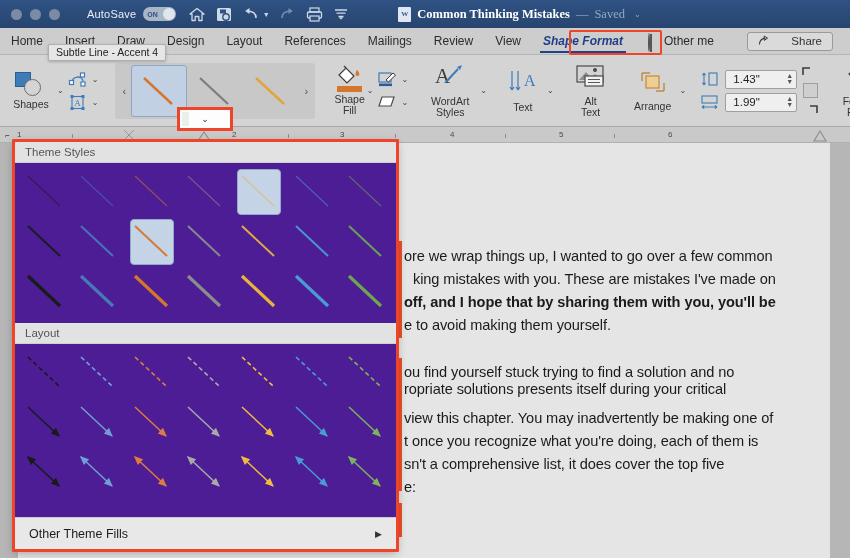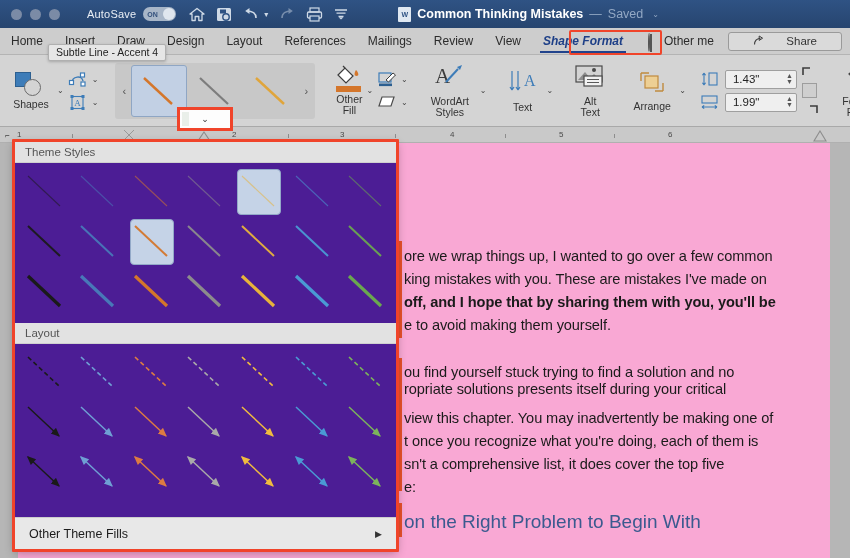--- a/index.html
+++ b/index.html
@@ -27,21 +27,21 @@
     background: #a8b6c8; position: relative; display: flex; align-items: center;
   }
   .toggle span { font-size: 7px; color: #33507c; margin-left: 4px; font-weight: bold; }
   .toggle::after {
     content: ""; position: absolute; right: 1px; top: 1px;
     width: 12px; height: 12px; border-radius: 50%; background: #dfe6ee;
   }
   .tb-icons { display: flex; align-items: center; gap: 11px; margin-left: 13px; }
   .tb-icon { color: #dde6f0; opacity: .92; display: flex; align-items: center; }
   .doc-title-wrap {
-    display: flex; align-items: center; gap: 6px; margin-left: 50px;
+    display: flex; align-items: center; gap: 6px; margin-left: 50px; font-family: Liberation Serif, serif;
   }
   .doc-icon {
     width: 13px; height: 15px; background: #dfe8f2; border-radius: 1px;
     position: relative; display: flex; align-items: center; justify-content: center;
     font-size: 7px; color: #2f5384; font-weight: bold;
   }
   .doc-title { color: #ffffff; font-size: 12.5px; font-weight: bold; }
   .doc-saved { color: #93a8c4; font-size: 12.5px; }
   .saved-caret { color: #93a8c4; font-size: 8px; margin-left: 3px; }
 
@@ -66,23 +66,23 @@
   }
   .tellme { display: flex; align-items: center; gap: 5px; margin-left: 14px; }
   .bulb { width: 11px; height: 14px; position: relative; }
   .bulb-c {
     width: 10px; height: 10px; border: 1.3px solid #555; border-radius: 50% 50% 45% 45%;
     border-bottom-color: transparent;
   }
   .bulb-b { width: 5px; height: 3px; border-bottom: 1.3px solid #555;
     border-left: 1.3px solid #555; border-right: 1.3px solid #555; margin: 0 auto; }
   .share-btn {
-    margin-left: auto; margin-right: 8px; display: flex; align-items: center; gap: 22px;
+    margin-left: auto; margin-right: 17px; display: flex; align-items: center; gap: 22px;
     border: 1px solid #9a9a9a; border-radius: 3px; background: #dadada;
-    padding: 2px 24px; font-size: 11.5px; color: #333;
+    padding: 2px 10px; font-size: 11.5px; color: #333;
   }
 
   
   .ribbon {
     position: absolute; left: 0; top: 55px; width: 850px; height: 72px;
     background: #d4d4d4; border-bottom: 1px solid #a9a9a9;
     display: flex; align-items: stretch;
   }
   .rgroup { display: flex; align-items: center; padding: 0 7px; position: relative; }
   .rsep { width: 1px; background: #b9b9b9; margin: 8px 0; }
@@ -139,21 +139,21 @@
   .ruler-tick { position: absolute; top: 7px; width: 1px; height: 4px; background: #8d8d8d; }
   .ruler-tab { position: absolute; left: 5px; top: 4px; font-size: 8px; color: #444; }
 
   
   .docarea {
     position: absolute; left: 0; top: 143px; width: 850px; height: 415px;
     background: #b6b6b6; overflow: hidden;
   }
   .page {
     position: absolute; left: 18px; top: 0; width: 812px; height: 415px;
-    background: #f9a8d4;
+    background: #e5e5e5;
   }
   .para {
     position: absolute; font-family: "Liberation Sans", sans-serif;
     font-size: 14.6px; color: #1b1b1b; line-height: 21.5px; letter-spacing: -0.1px;
   }
   .heading {
     position: absolute; font-family: "Liberation Sans", sans-serif;
     font-size: 19px; color: #3b5a8f; line-height: 24px;
   }
   .left-mark {
@@ -373,21 +373,21 @@
     <div class="rgroup" style="margin-left:2px;">
       <div class="fill-col">
         <div class="fill-gly">
           <svg width="30" height="22" viewBox="0 0 30 22">
             <path d="M4 10 L11 3 L19 11 L12 18 Z" fill="#fff" stroke="#3c3c3c" stroke-width="1.2"></path>
             <path d="M11 3 L9 1" stroke="#3c3c3c" stroke-width="1.2"></path>
             <path d="M22 5 C25 8 25 11 22.5 11 C20 11 20 8 22 5 Z" fill="#d4762b"></path>
           </svg>
           <span class="fill-bar"></span>
         </div>
-        <div class="rlabel">Other Fill</div>
+        <div class="rlabel">Shape Fill</div>
       </div>
       <span class="caret">⌄</span>
       <div class="mini-col">
         <div class="mini-row">
           <span class="mini-gly">
             <svg width="21" height="17" viewBox="0 0 21 17">
               <rect x="2" y="2" width="12" height="9" fill="none" stroke="#3d7cb8" stroke-width="1.2"></rect>
               <path d="M9 9 L16 2 L18.5 4 L11.5 11 Z" fill="#fff" stroke="#3c3c3c" stroke-width="1"></path>
               <rect x="2" y="12.5" width="13" height="2.6" fill="#2c5f90"></rect>
             </svg>
@@ -571,32 +571,31 @@
     </svg>
   </div>
 
   <div class="docarea">
     <div class="page">
       <div class="left-mark" style="left:381px; top:98px; height:97px;"></div>
       <div class="left-mark" style="left:381px; top:215px; height:133px;"></div>
       <div class="left-mark" style="left:381px; top:360px; height:34px;"></div>
 
       <div class="para" style="left:386px; top:103px;">ore we wrap things up, I wanted to go over a few common</div>
-      <div class="para" style="left:386px; top:126px;">king mistakes with you. These are mistakes I've made on</div>
+      <div class="para" style="left:395px; top:126px;">king mistakes with you. These are mistakes I've made on</div>
       <div class="para" style="left:386px; top:149px;font-weight:bold;"> off, and I hope that by sharing them with you, you'll be</div>
       <div class="para" style="left:386px; top:172px;">e to avoid making them yourself.</div>
 
       <div class="para" style="left:386px; top:219px;">ou find yourself stuck trying to find a solution and no</div>
       <div class="para" style="left:386px; top:236px;">ropriate solutions presents itself during your critical</div>
       <div class="para" style="left:386px; top:265px;">view this chapter. You may inadvertently be making one of</div>
       <div class="para" style="left:386px; top:288px;">t once you recognize what you're doing, each of them is</div>
       <div class="para" style="left:386px; top:311px;">sn't a comprehensive list, it does cover the top five</div>
       <div class="para" style="left:386px; top:334px;">e:</div>
 
-      <div class="heading" style="left:386px; top:367px;">on the Right Problem to Begin With</div>
     </div>
   </div>
 
   <div class="dropdown">
     <div class="dd-header">Theme Styles</div>
     <div class="dd-grid" id="theme-grid">
         <div class="dd-cell">
           <svg width="42" height="40" viewBox="0 0 42 40">
             <line x1="4" y1="4" x2="36" y2="34" stroke="#1a1a1a" stroke-width="1.1" stroke-opacity="0.55" stroke-linecap="butt"></line>
           </svg>

